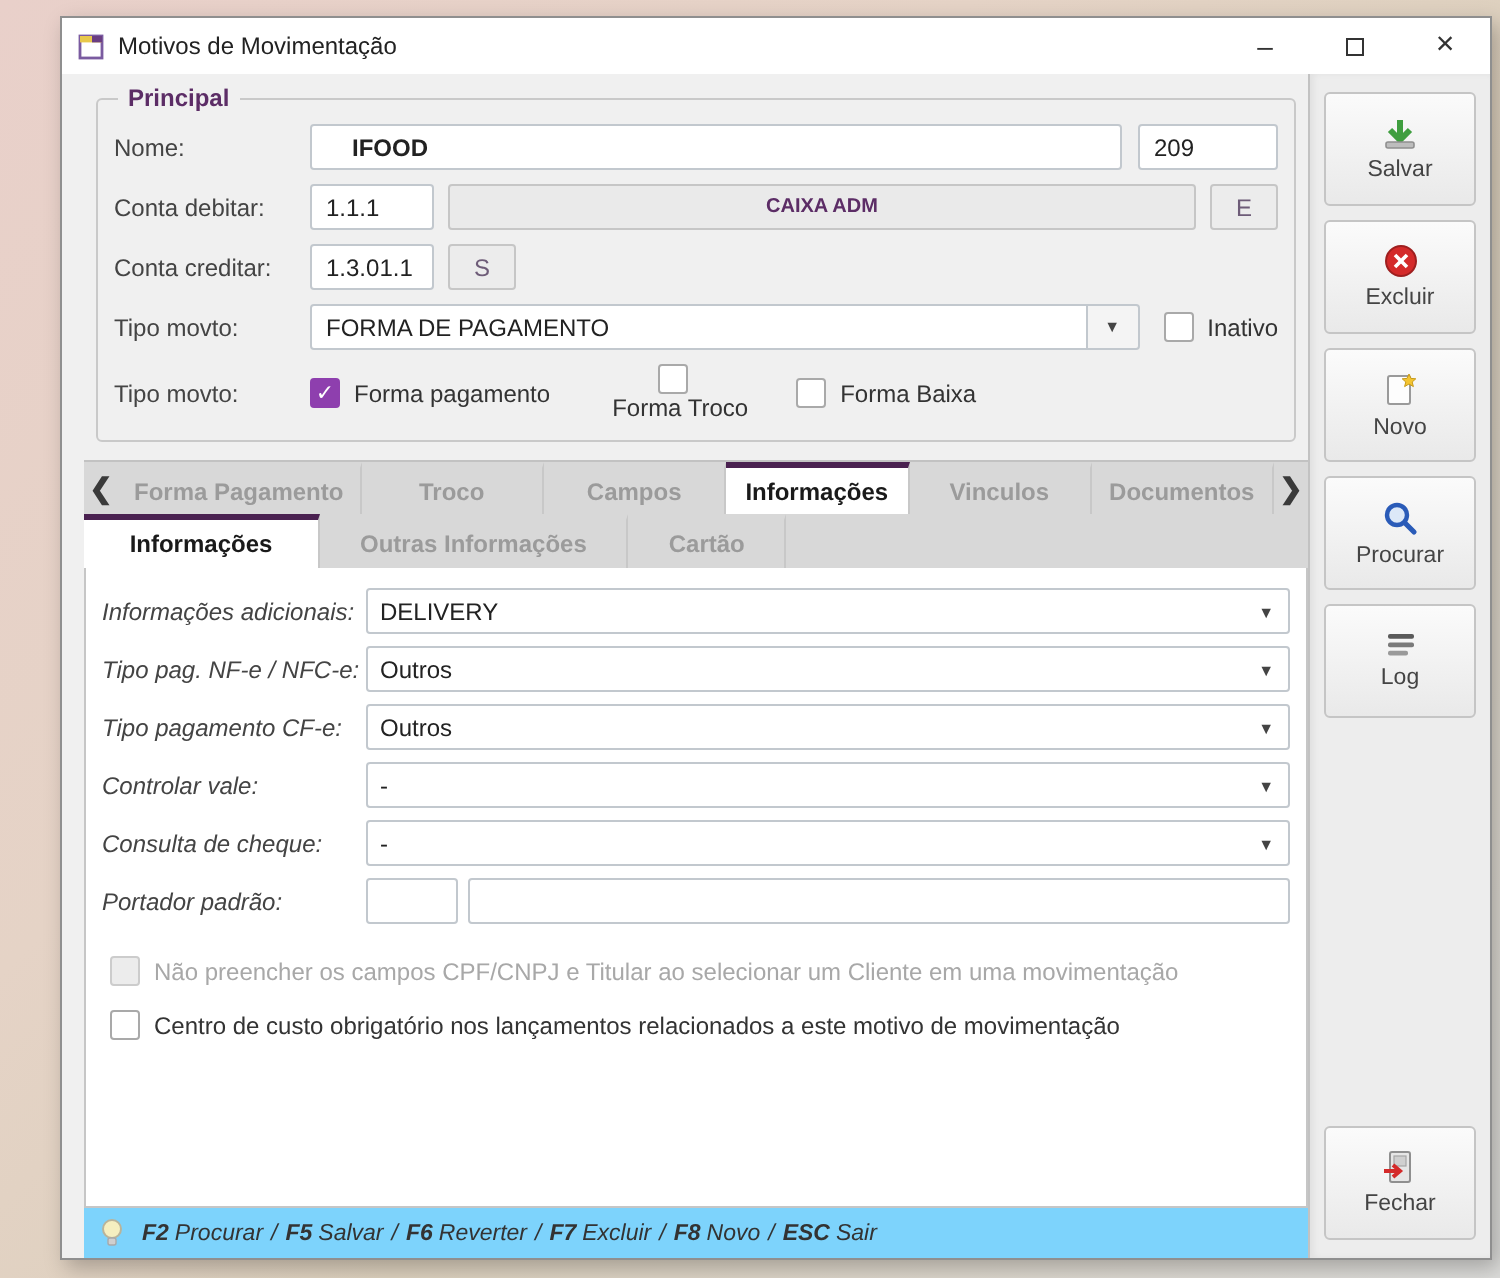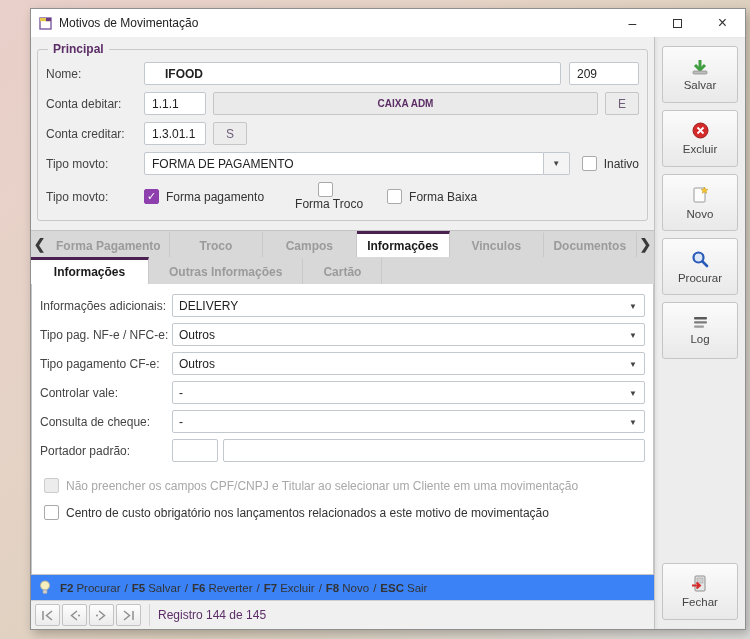--- a/index.html
+++ b/index.html
@@ -18,21 +18,21 @@
     display:flex; flex-direction:column;
   }
   
   .titlebar { height:28px; background:#ffffff; display:flex; align-items:center; padding-left:8px; flex:0 0 auto; }
   .title-icon { width:13px; height:13px; margin-right:7px; }
   .title-text { font-size:12px; color:#222; }
   .tb-spacer { flex:1; }
   .tb-btn { width:45px; height:28px; display:flex; align-items:center; justify-content:center; font-size:14px; color:#333; cursor:default; }
   .tb-btn .maxbox { width:9px; height:9px; border:1px solid #333; display:block; }
   
-  .main { flex:1; display:flex; min-height:0; }
+  .main { flex:1; display:flex; min-height:0;margin-left:11px; }
   .content { flex:1; display:flex; flex-direction:column; min-width:0; position:relative; }
   
   .groupbox {
     margin:12px 6px 5px 6px; border:1px solid #c9c9c9; border-radius:3px;
     position:relative; padding:12px 8px 2px 8px; background:#f0f0f0;
   }
   .group-label {
     position:absolute; top:-8px; left:10px; background:#f0f0f0; padding:0 5px;
     color:#5c2d66; font-weight:bold; font-size:12px;
   }
@@ -84,30 +84,30 @@
   .subtab {
     display:flex; align-items:center; justify-content:center; padding:0 20px;
     font-weight:bold; color:#9b9b9b; font-size:12px; border-right:1px solid #c8c8c8;
     border-top:3px solid transparent; cursor:default; white-space:nowrap;
   }
   .subtab.active { background:#ffffff; color:#1a1a1a; border-top:3px solid #4a2150; }
   .subtab-fill { flex:1; background:#d8d8d8; }
   
   .panel { flex:1; background:#ffffff; border-left:1px solid #c6c6c6; border-right:1px solid #c6c6c6; border-bottom:1px solid #c6c6c6; padding:10px 8px 0 8px; overflow:hidden; }
   .frow { display:flex; align-items:center; margin-bottom:6px; }
-  .frow label { width:132px; flex:0 0 auto; color:#444; }
+  .frow label { width:132px; flex:0 0 auto; color:#444;font-style:italic; }
   .select {
     flex:1; height:23px; border:1px solid #c2c8ce; border-radius:2px; background:#fff;
     display:flex; align-items:center; padding:0 6px; position:relative; color:#222;
   }
   .select .arrow { position:absolute; right:7px; top:7px; font-size:8px; color:#444; }
   .panel-checks { margin-top:16px; }
   .panel-checks .cb { margin-bottom:12px; margin-left:4px; }
   
-  .statushint { height:25px; display:flex; align-items:center; padding:0 8px; background:#3b82f6; font-size:11.5px; color:#333; flex:0 0 auto; }
+  .statushint { height:25px; display:flex; align-items:center; padding:0 8px; background:#7dd3fc; font-size:11.5px; color:#333; flex:0 0 auto;font-style:italic; }
   .statushint .bulb { margin-right:9px; display:flex; }
   .statushint b { margin-right:3px; }
   .statushint .seg { display:flex; align-items:center; }
   .statushint .sep { margin:0 4px; }
   .navbar { height:29px; border-top:1px solid #cfcfcf; display:flex; align-items:center; padding:0 4px; background:#f0f0f0; flex:0 0 auto; }
   .navbtn {
     width:25px; height:22px; margin-right:2px; border:1px solid #c3c3c3; border-radius:2px;
     background:linear-gradient(#fdfdfd,#ececec); display:flex; align-items:center; justify-content:center;
   }
   .nav-sep { width:1px; height:22px; background:#d2d2d2; margin:0 8px 0 6px; }
@@ -331,46 +331,20 @@
             <b>F8</b>
             <span>Novo</span>
             <span class="sep">/</span>
           </span>
         <span class="seg">
             <b>ESC</b>
             <span>Sair</span>
           </span>
       </div>
 
-      <div class="navbar">
-        <div class="navbtn">
-          <svg width="13" height="11" viewBox="0 0 13 11">
-              <path d="M2 1v9M11 1L5.5 5.5 11 10" fill="none" stroke="#8f8f8f" stroke-width="1.5"></path>
-            </svg>
-        </div>
-        <div class="navbtn">
-          <svg width="13" height="11" viewBox="0 0 13 11">
-              <path d="M9 1L3.5 5.5 9 10" fill="none" stroke="#8f8f8f" stroke-width="1.5"></path>
-              <circle cx="11" cy="5.5" r="1" fill="#8f8f8f"></circle>
-            </svg>
-        </div>
-        <div class="navbtn">
-          <svg width="13" height="11" viewBox="0 0 13 11">
-              <path d="M4 1l5.5 4.5L4 10" fill="none" stroke="#8f8f8f" stroke-width="1.5"></path>
-              <circle cx="2" cy="5.5" r="1" fill="#8f8f8f"></circle>
-            </svg>
-        </div>
-        <div class="navbtn">
-          <svg width="13" height="11" viewBox="0 0 13 11">
-              <path d="M2 1l5.5 4.5L2 10M11 1v9" fill="none" stroke="#8f8f8f" stroke-width="1.5"></path>
-            </svg>
-        </div>
-        <div class="nav-sep"></div>
-        <span class="record">Registro 144 de 145</span>
-      </div>
     </div>
 
     <div class="sidebar">
       <div class="sbtn">
         <svg width="18" height="16" viewBox="0 0 18 16">
           <path d="M9 1v8" stroke="#3f9e3f" stroke-width="3"></path>
           <path d="M4 6l5 5 5-5" fill="none" stroke="#3f9e3f" stroke-width="3"></path>
           <rect x="2" y="12" width="14" height="3" rx="1" fill="#bdbdbd" stroke="#8f8f8f" stroke-width=".8"></rect>
         </svg>
         <span>Salvar</span>

